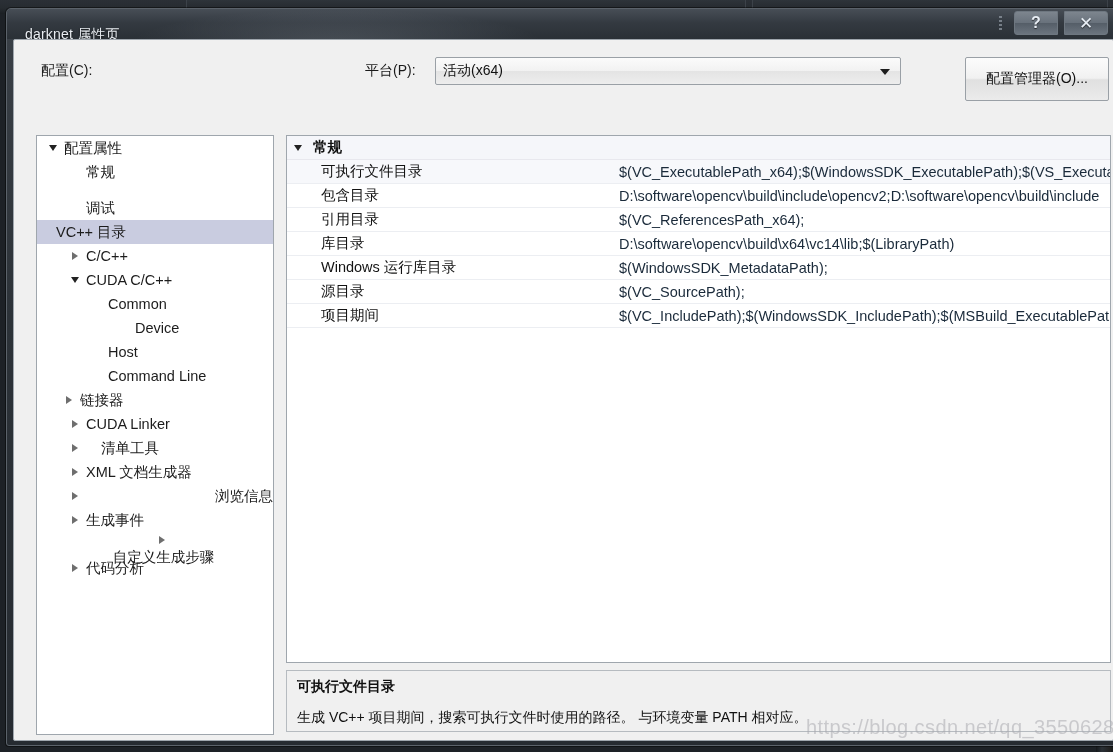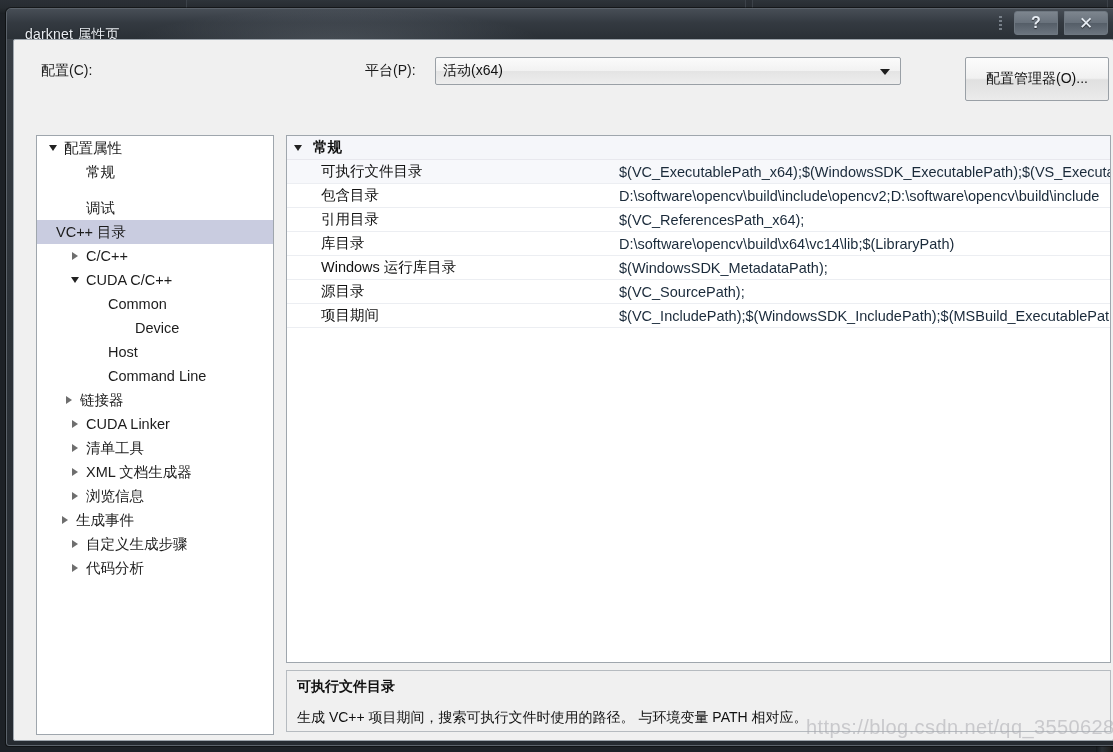--- a/index.html
+++ b/index.html
@@ -295,45 +295,45 @@
             <span class="tri-right"></span>
           </span>
           <span class="tlabel">链接器</span>
         </div>
         <div class="tree-item" style="padding-left: 30px;">
           <span class="tw">
             <span class="tri-right"></span>
           </span>
           <span class="tlabel">CUDA Linker</span>
         </div>
-        <div class="tree-item" style="padding-left: 30px;">
+        <div class="tree-item" style="padding-left: 30px; gap: 15px;">
           <span class="tw">
             <span class="tri-right"></span>
           </span>
           <span class="tlabel">清单工具</span>
         </div>
         <div class="tree-item" style="padding-left: 30px;">
           <span class="tw">
             <span class="tri-right"></span>
           </span>
           <span class="tlabel">XML 文档生成器</span>
         </div>
-        <div class="tree-item" style="padding-left: 30px;">
+        <div class="tree-item" style="padding-left: 30px; justify-content: space-between;">
           <span class="tw">
             <span class="tri-right"></span>
           </span>
           <span class="tlabel">浏览信息</span>
         </div>
-        <div class="tree-item" style="padding-left: 20px;">
+        <div class="tree-item" style="padding-left: 20px; margin-left: 10px;">
           <span class="tw">
             <span class="tri-right"></span>
           </span>
           <span class="tlabel">生成事件</span>
         </div>
-        <div class="tree-item" style="padding-left: 30px;">
+        <div class="tree-item" style="padding-left: 14px; flex-direction: column;">
           <span class="tw">
             <span class="tri-right"></span>
           </span>
           <span class="tlabel">自定义生成步骤</span>
         </div>
         <div class="tree-item" style="padding-left: 30px;">
           <span class="tw">
             <span class="tri-right"></span>
           </span>
           <span class="tlabel">代码分析</span>

